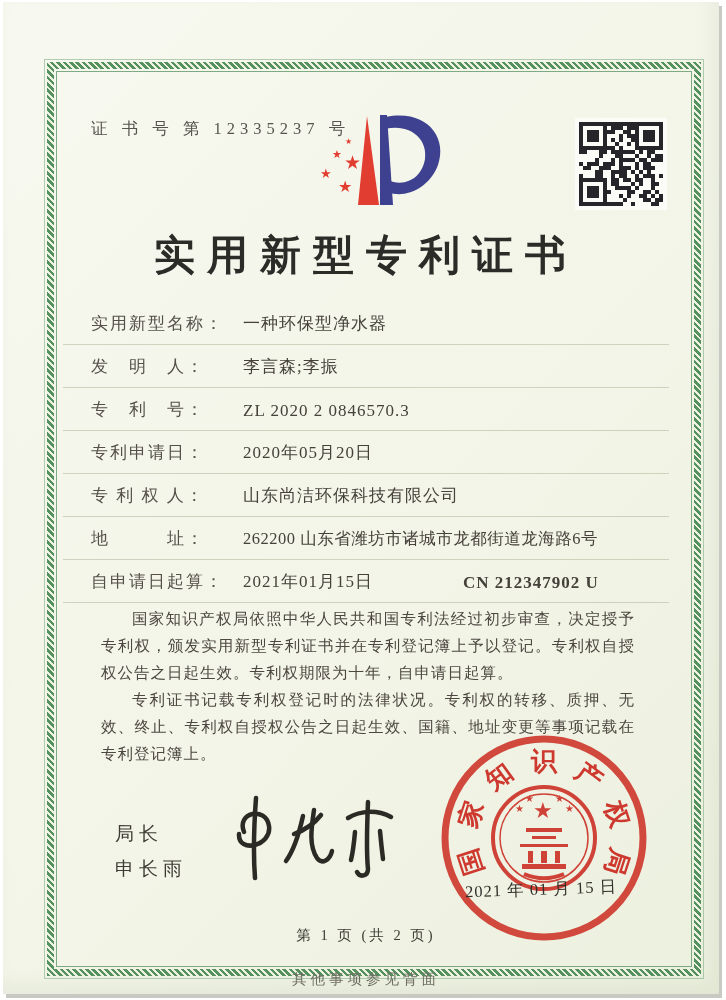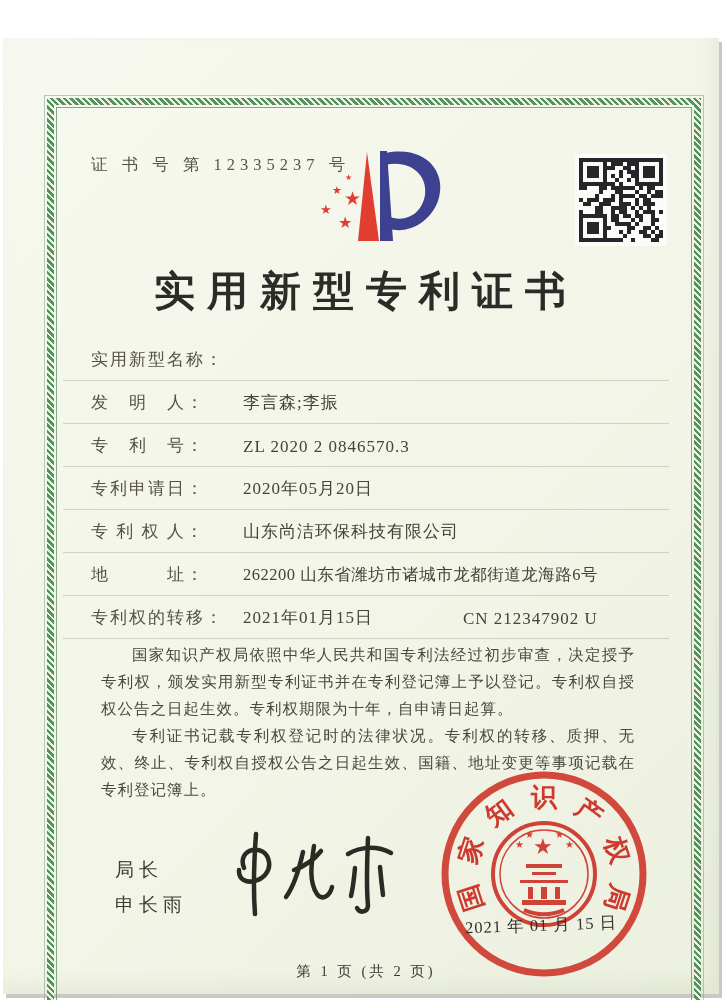--- a/index.html
+++ b/index.html
@@ -5,21 +5,20 @@
   html,body{margin:0;padding:0;}
   body{
     width:726px;height:1000px;position:relative;overflow:hidden;
     background:#ffffff;
     font-family:"Liberation Serif","DejaVu Serif",serif;
   }
   .page{
     position:absolute;left:3px;top:2px;right:7px;bottom:6px;
     background:linear-gradient(135deg,#f7f8ef 0%,#f3f5e8 55%,#ecf0de 100%);
     box-shadow:3px 4px 0 #c9c9c4, inset -8px -10px 18px rgba(90,110,70,0.07);
-    margin-top:36px;
   }
   .frame{
     position:absolute;left:44px;top:60px;width:640px;height:900px;
     border:7px solid transparent;
     border-image:repeating-linear-gradient(45deg,#55905f 0 2.5px,#eef2e0 2.5px 4.5px) 7;
     pointer-events:none;
   }
   .frame::before{
     content:'';position:absolute;inset:2px;border:1px solid rgba(95,150,105,0.8);
   }
@@ -44,21 +43,21 @@
   .frow{
     display:flex;align-items:flex-end;height:43px;padding:0 0 9px 28px;
     box-sizing:border-box;
     border-bottom:1px solid rgba(145,155,120,0.38);
     font-size:17px;color:#4e4a42;
   }
   .flabel{width:152px;flex:0 0 152px;letter-spacing:2px;color:#55514a;}
   .fvalue{letter-spacing:1px;color:#46423b;}
   .frow7 .fvalue{width:214px;flex:0 0 214px;}
   .flabel2{letter-spacing:2px;color:#55514a;}
-  .fvalue2{letter-spacing:1px;color:#46423b;margin-left:6px;}
+  .fvalue2{letter-spacing:1px;color:#46423b;margin-left:6px;font-weight:bold;}
   .frow-addr .fvalue{font-size:16.5px;letter-spacing:0.5px;}
   .paras{
     position:absolute;left:98px;top:603px;width:534px;
     font-size:15.5px;line-height:27px;color:#4c4740;letter-spacing:1px;
     text-align:justify;
   }
   .paras p{margin:0;text-indent:2em;}
   .officer{position:absolute;left:112px;top:814px;color:#3e3b35;}
   .officer div{font-size:19px;letter-spacing:5px;line-height:35px;}
   .sig{position:absolute;left:205px;top:788px;width:195px;height:95px;}
@@ -253,20 +252,21 @@
         <rect x="0" y="56" width="28" height="28" fill="#26262a"></rect>
         <rect x="4" y="60" width="20" height="20" fill="#fbfbf7"></rect>
         <rect x="8" y="64" width="12" height="12" fill="#26262a"></rect>
       </svg></div>
 
   <div class="title">实用新型专利证书</div>
 
   <div class="fields">
     <div class="frow">
       <span class="flabel">实用新型名称：</span>
+      <span class="fvalue">一种环保型净水器</span>
     </div>
     <div class="frow">
       <span class="flabel">发　明　人：</span>
       <span class="fvalue">李言森;李振</span>
     </div>
     <div class="frow">
       <span class="flabel">专　利　号：</span>
       <span class="fvalue">ZL 2020 2 0846570.3</span>
     </div>
     <div class="frow">
@@ -275,21 +275,21 @@
     </div>
     <div class="frow">
       <span class="flabel">专 利 权 人：</span>
       <span class="fvalue">山东尚洁环保科技有限公司</span>
     </div>
     <div class="frow frow-addr">
       <span class="flabel">地　　　址：</span>
       <span class="fvalue">262200 山东省潍坊市诸城市龙都街道龙海路6号</span>
     </div>
     <div class="frow frow7">
-      <span class="flabel">专利权的转移：</span>
+      <span class="flabel">自申请日起算：</span>
       <span class="fvalue">2021年01月15日</span>
       <span class="fvalue2">CN 212347902 U</span>
     </div>
   </div>
 
   <div class="paras">
     <p>国家知识产权局依照中华人民共和国专利法经过初步审查，决定授予专利权，颁发实用新型专利证书并在专利登记簿上予以登记。专利权自授权公告之日起生效。专利权期限为十年，自申请日起算。</p>
     <p>专利证书记载专利权登记时的法律状况。专利权的转移、质押、无效、终止、专利权自授权公告之日起生效、国籍、地址变更等事项记载在专利登记簿上。</p>
   </div>
 

